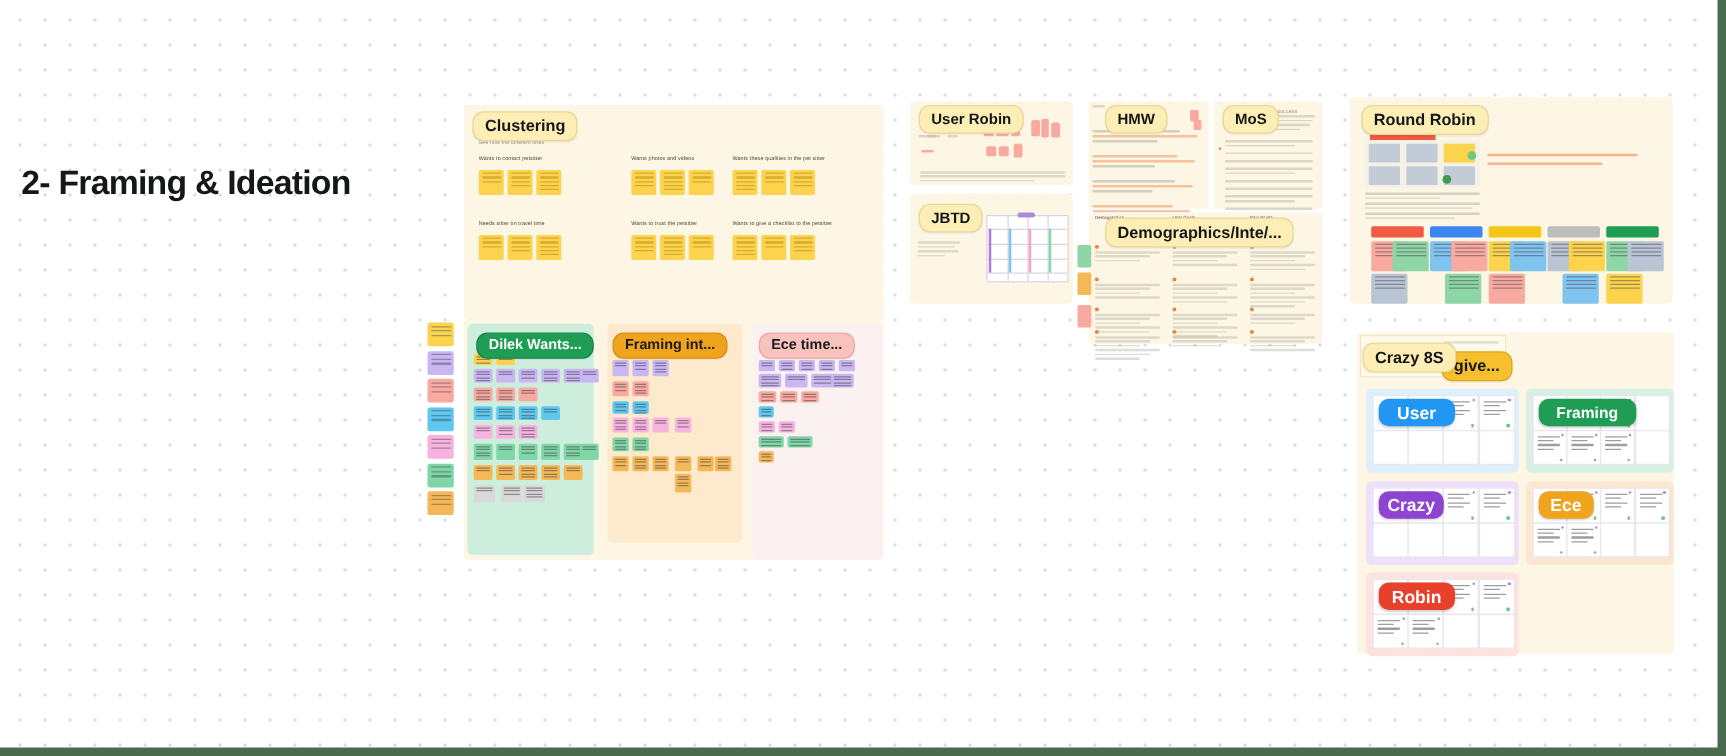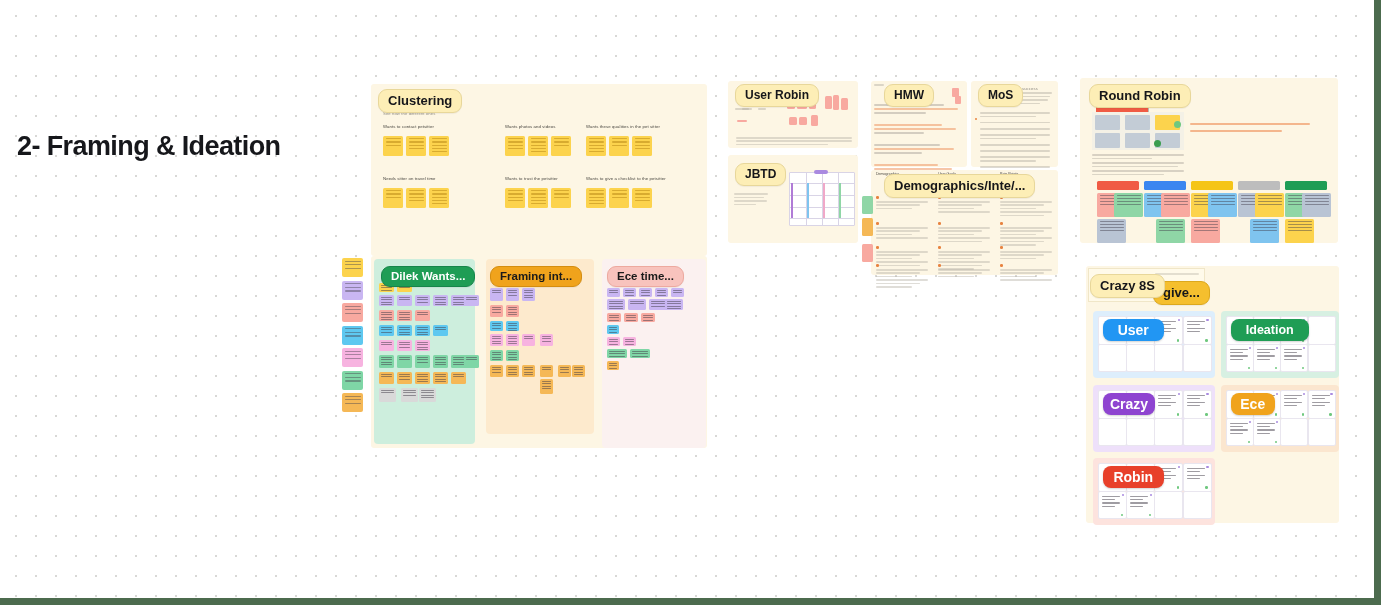--- a/index.html
+++ b/index.html
@@ -976,21 +976,21 @@
       <div class="cell" style="left: 59.4px; top: 32.7px; width: 26px; height: 26.5px;">
         <div style="position: absolute; left: 3px; top: 4px; width: 18px; height: 1.1px; background: rgb(63, 58, 70); opacity: 0.5; border-radius: 1px;"></div>
         <div style="position: absolute; left: 3px; top: 7.4px; width: 13px; height: 1.1px; background: rgb(63, 58, 70); opacity: 0.5; border-radius: 1px;"></div>
         <div style="position: absolute; left: 3px; top: 10.8px; width: 18px; height: 1.1px; background: rgb(63, 58, 70); opacity: 0.5; border-radius: 1px;"></div>
         <div style="position: absolute; left: 3px; top: 14.2px; width: 13px; height: 1.1px; background: rgb(63, 58, 70); opacity: 0.5; border-radius: 1px;"></div>
         <div class="dot" style="right: 2px; top: 2px; background: rgb(169, 138, 224);"></div>
         <div class="dot" style="right: 3px; bottom: 2px; background: rgb(111, 200, 127);"></div>
       </div>
       <div class="cell" style="left: 86.6px; top: 32.7px; width: 26px; height: 26.5px;"></div>
     </div>
-    <div class="c8-name" style="left: 1231px; top: 319px; width: 77.5px; height: 22px; background: rgb(31, 157, 85); font-size: 12.5px;">Ideation</div>
+    <div class="c8-name" style="left: 1231px; top: 319px; width: 77.5px; height: 22px; background: rgb(31, 157, 85); font-size: 12.5px;">Framing</div>
     <div class="c8" style="left: 1093px; top: 385px; width: 122px; height: 67px; background: rgb(238, 224, 250);">
       <div class="cell" style="left: 5px; top: 5px; width: 27px; height: 26.5px;"></div>
       <div class="cell" style="left: 33.2px; top: 5px; width: 27px; height: 26.5px;"></div>
       <div class="cell" style="left: 61.4px; top: 5px; width: 27px; height: 26.5px;">
         <div style="position: absolute; left: 3px; top: 4px; width: 18px; height: 1.1px; background: rgb(63, 58, 70); opacity: 0.5; border-radius: 1px;"></div>
         <div style="position: absolute; left: 3px; top: 7.4px; width: 13px; height: 1.1px; background: rgb(63, 58, 70); opacity: 0.5; border-radius: 1px;"></div>
         <div style="position: absolute; left: 3px; top: 10.8px; width: 18px; height: 1.1px; background: rgb(63, 58, 70); opacity: 0.5; border-radius: 1px;"></div>
         <div style="position: absolute; left: 3px; top: 14.2px; width: 13px; height: 1.1px; background: rgb(63, 58, 70); opacity: 0.5; border-radius: 1px;"></div>
         <div class="dot" style="right: 2px; top: 2px; background: rgb(169, 138, 224);"></div>
         <div class="dot" style="right: 3px; bottom: 2px; background: rgb(111, 200, 127);"></div>

